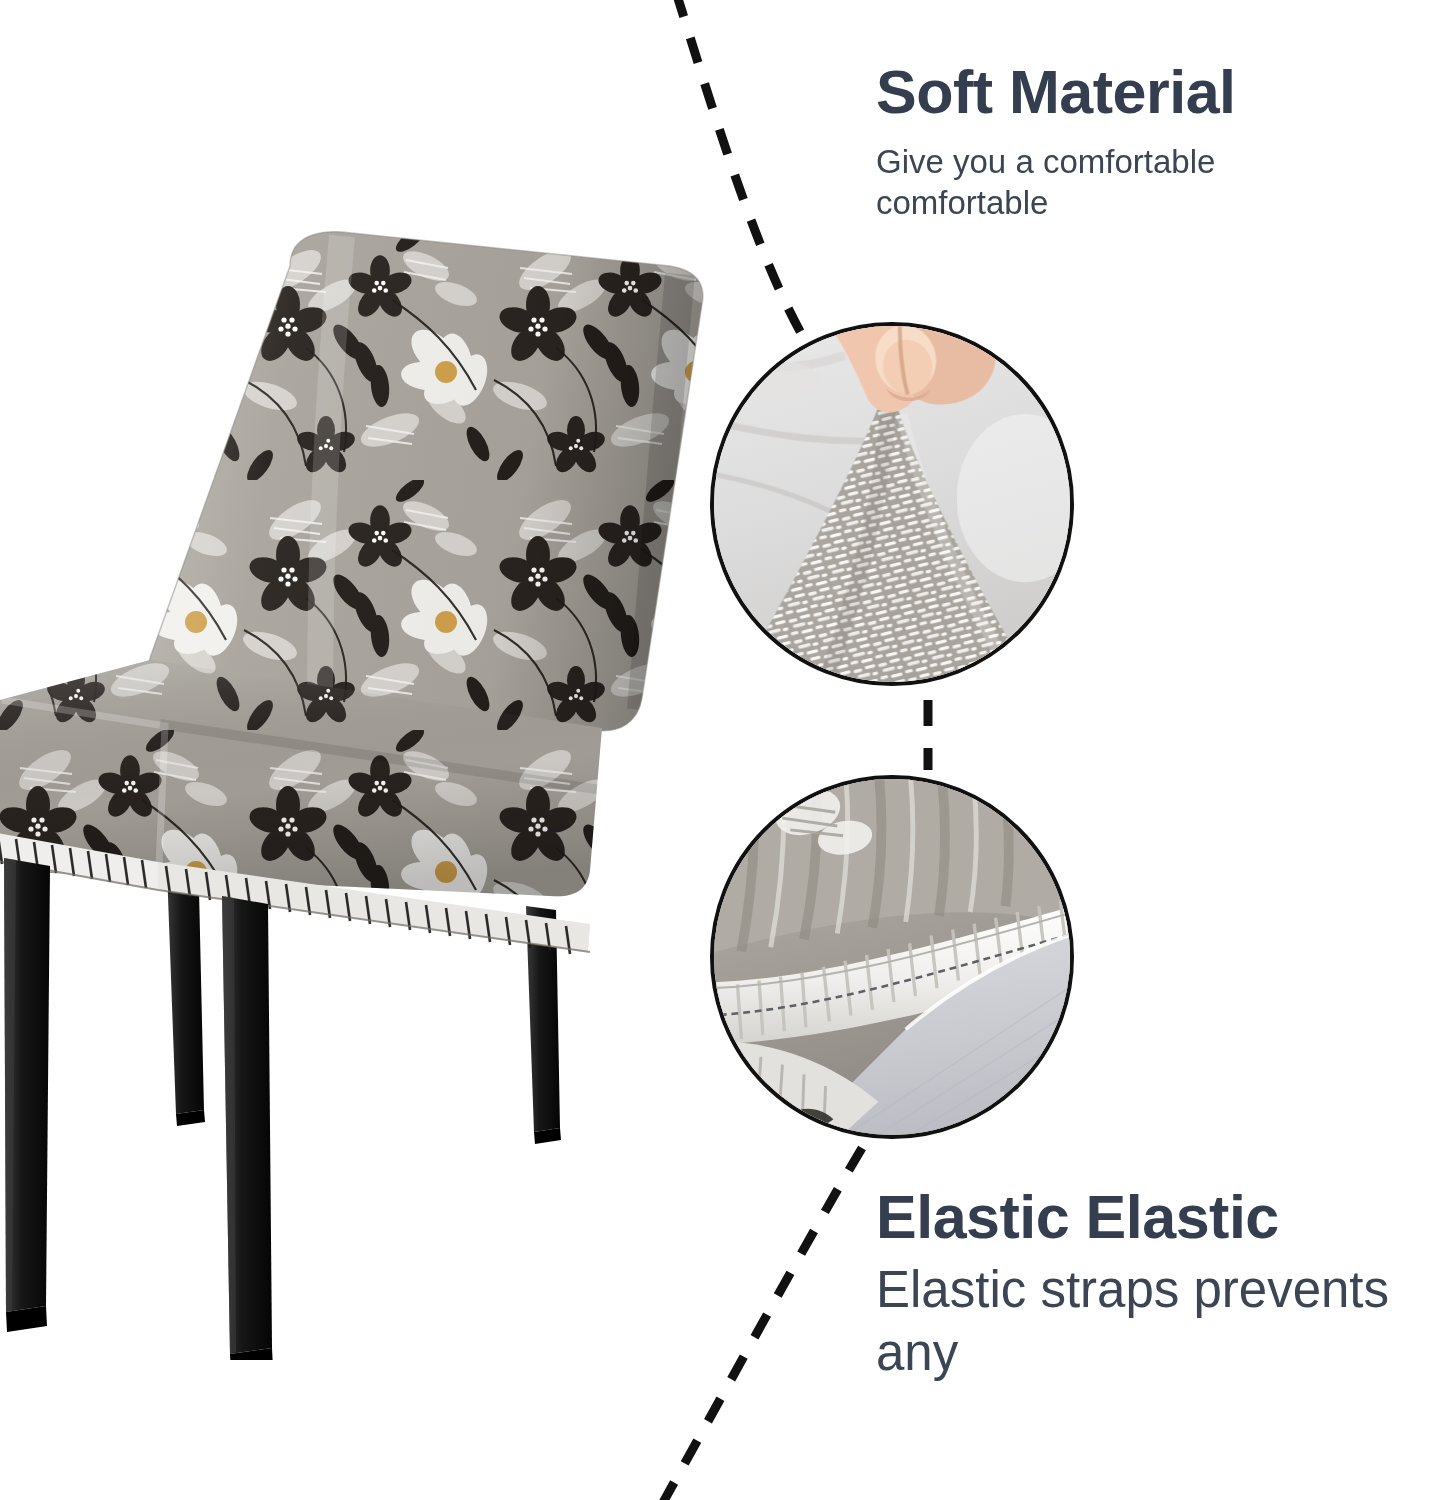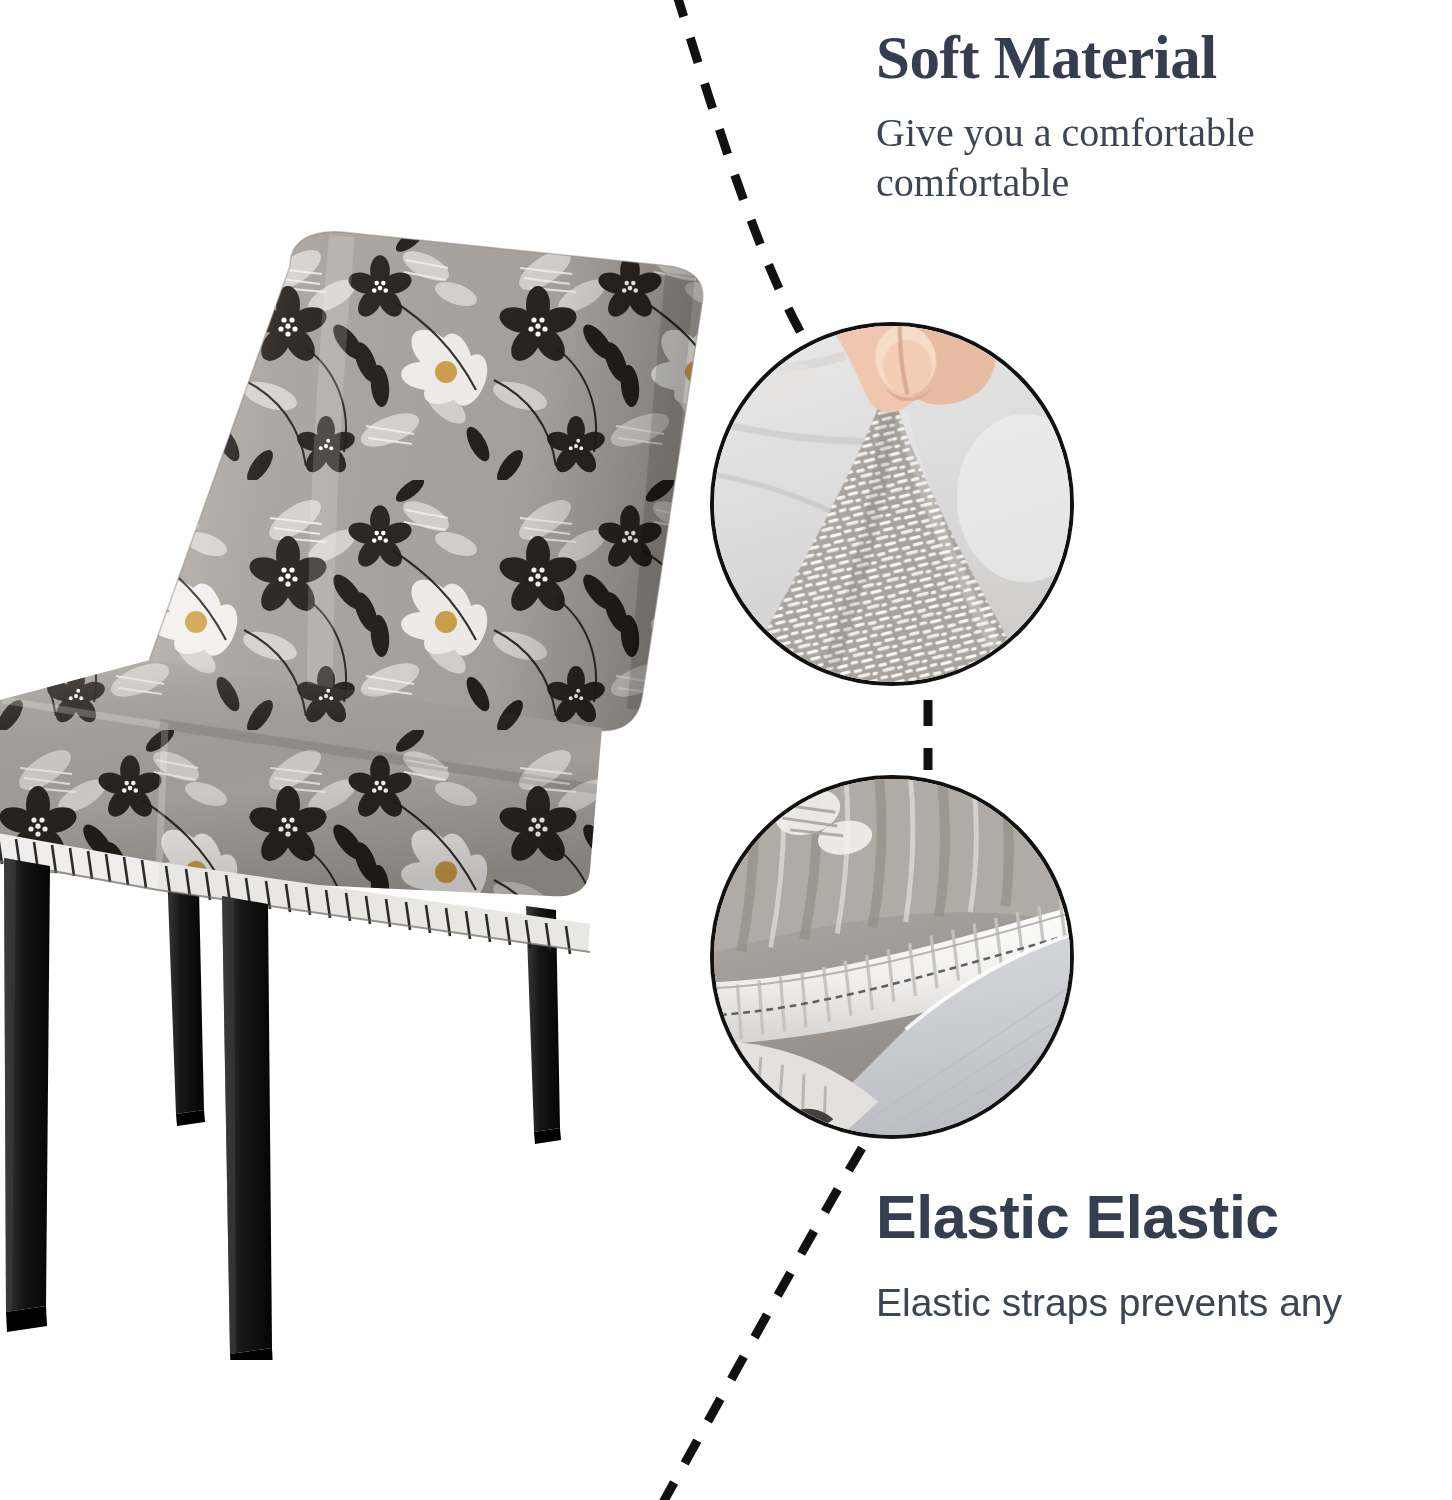--- a/index.html
+++ b/index.html
@@ -5,32 +5,32 @@
   html,body{margin:0;padding:0;background:#fff;}
   body{
     width:1452px;height:1500px;position:relative;overflow:hidden;
     font-family:"Liberation Sans","DejaVu Sans",sans-serif;
     background:#ffffff;
   }
   .stage{position:absolute;inset:0;}
 
   
   .txt-block{position:absolute;left:876px;}
-  #block-soft{top:26px;width:520px;font-family:Liberation Serif, serif;}
+  #block-soft{top:60px;width:520px;}
   #block-elastic{top:1185px;width:560px;}
 
   .headline{
     font-size:61px;line-height:1.05;font-weight:700;
     color:#343e4e;letter-spacing:-0.5px;margin:0;white-space:nowrap;
   }
   .subcopy{
-    font-size:40px;line-height:1.24;font-weight:400;
+    font-size:33px;line-height:1.24;font-weight:400;
     color:#3b4553;margin:18px 0 0 0;
   }
-  #block-elastic .subcopy{margin-top:30px;font-size:39px;}
+  #block-elastic .subcopy{margin-top:9px;font-size:51px;}
 
   
   .detail-circle{
     position:absolute;border-radius:50%;
     border:4px solid #111;overflow:hidden;
     box-sizing:border-box;
   }
   #circle-soft{left:710px;top:322px;width:364px;height:364px;}
   #circle-elastic{left:710px;top:775px;width:364px;height:364px;}
 

